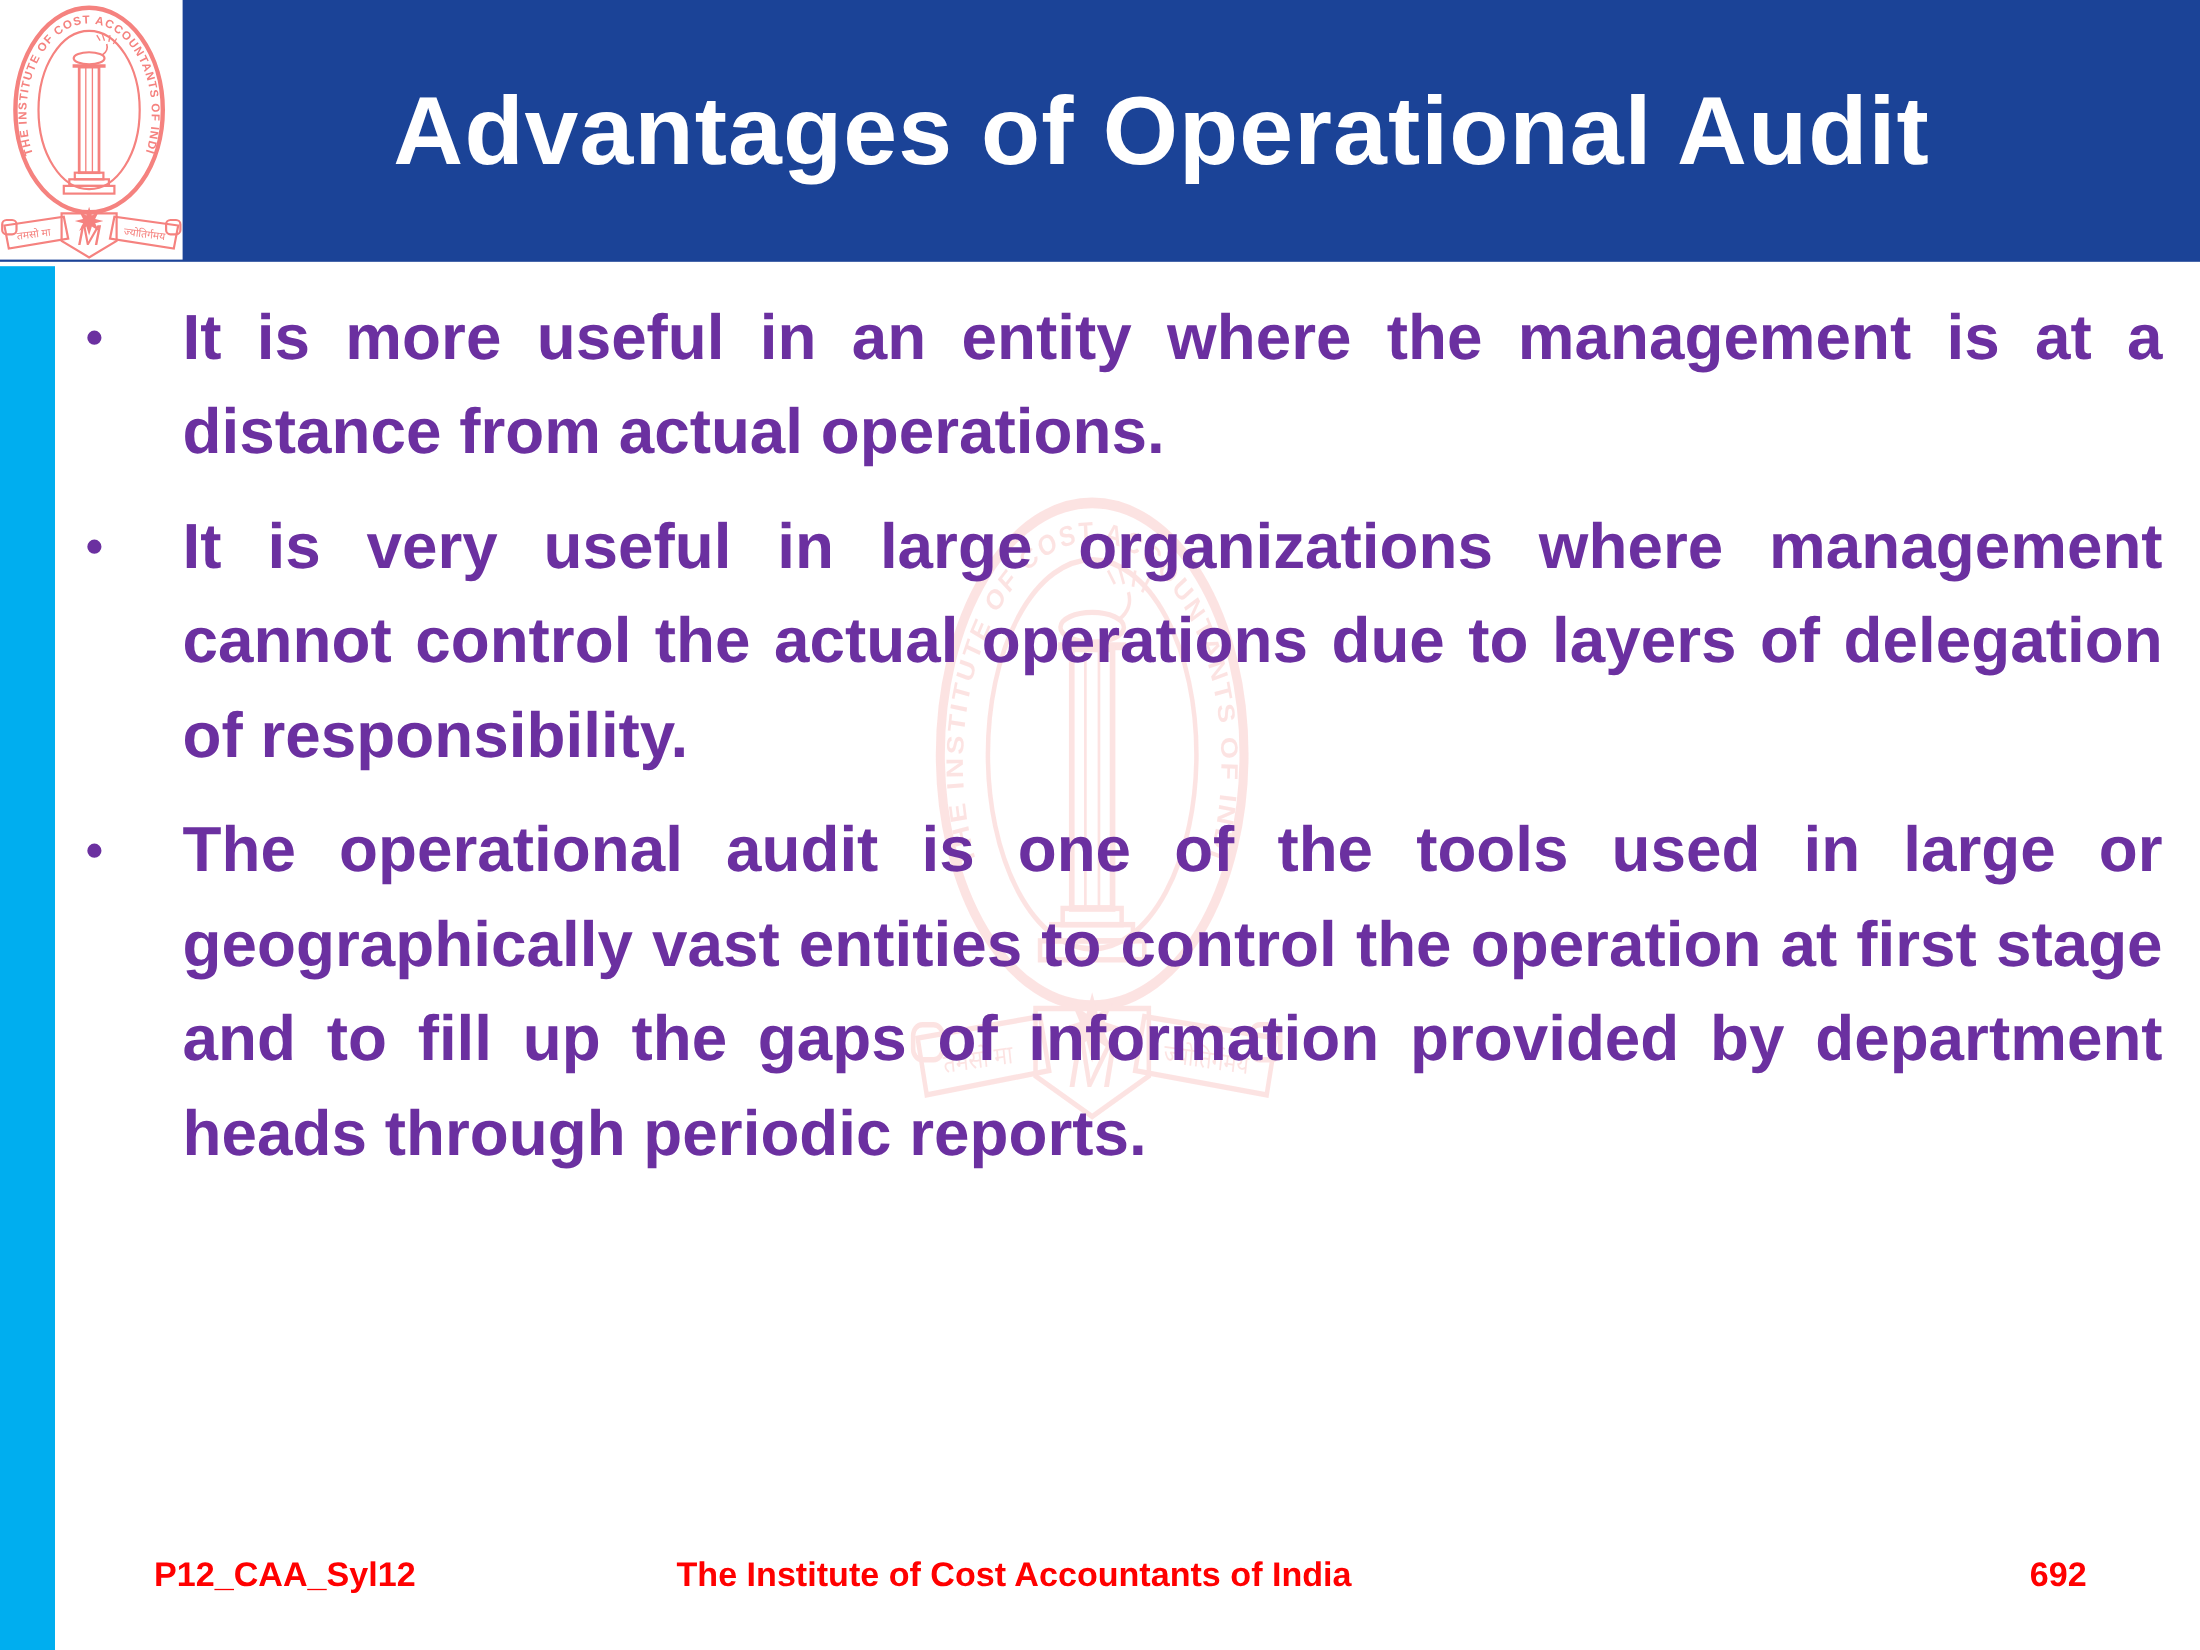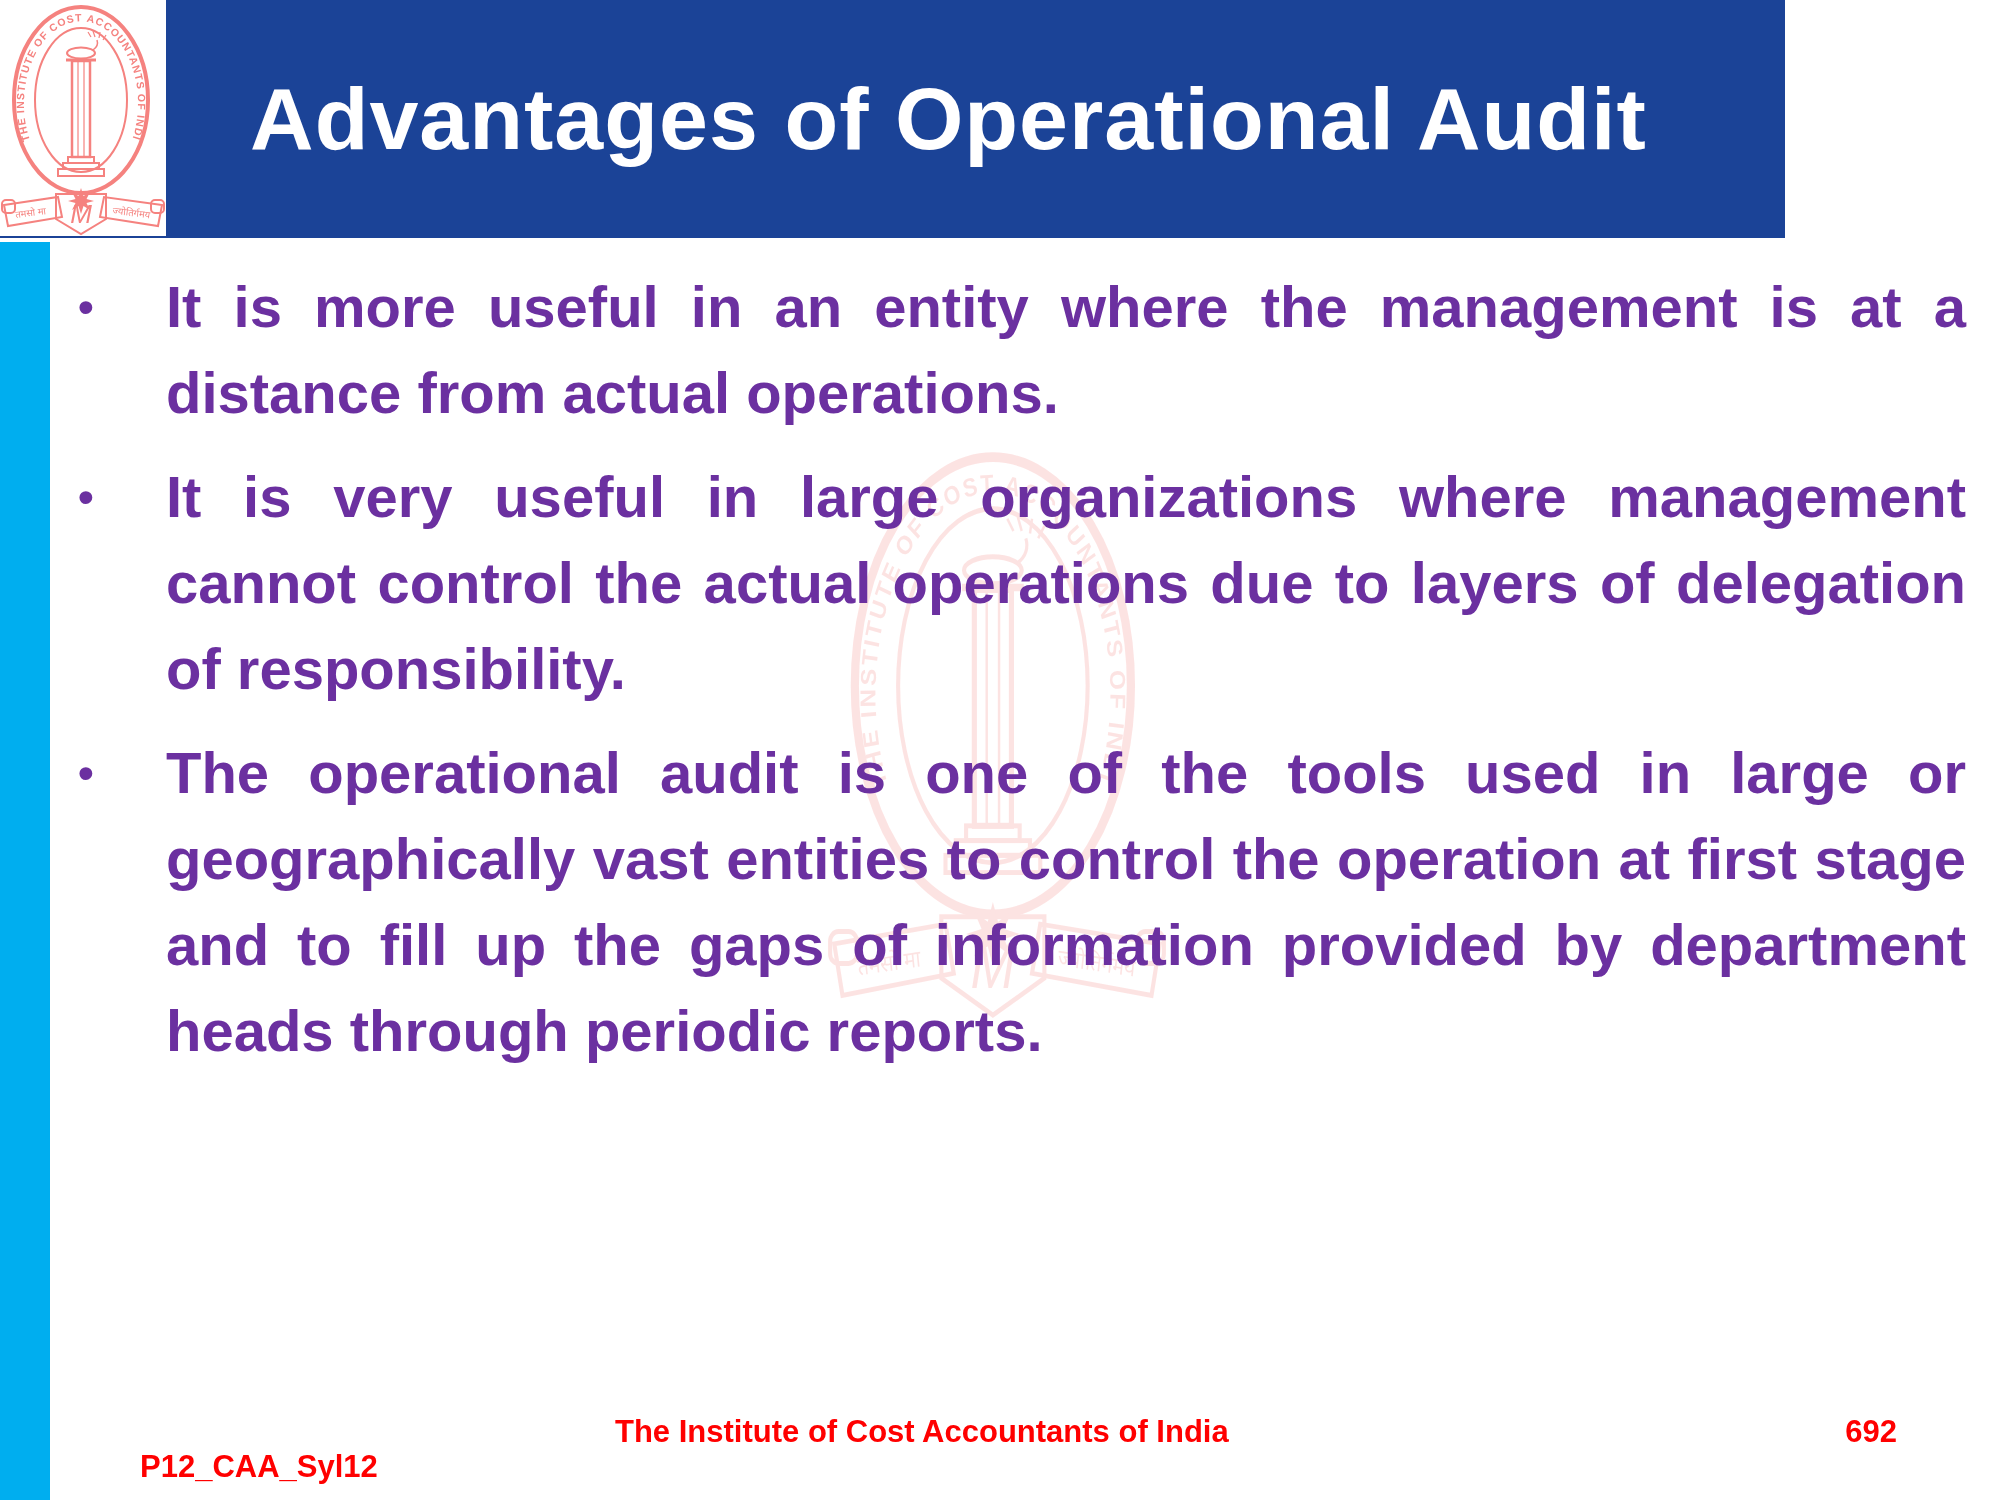--- a/index.html
+++ b/index.html
@@ -12,21 +12,21 @@
   html,body{margin:0;padding:0;background:#888;}
   .slide{
     position:relative;
     width:2000px;height:1500px;
     background:#ffffff;
     overflow:hidden;
     font-family:"Liberation Sans","DejaVu Sans",sans-serif;
   }
   
   .header{
-    position:absolute;left:0;top:0;width:1785px;height:238px;
+    position:absolute;left:0;top:0;width:2000px;height:238px;
     background:var(--header-blue);
     display:flex;align-items:center;justify-content:center;
     box-sizing:border-box;padding-left:112px;
   }
   .title{
     margin:0;
     color:#ffffff;
     font-size:88px;
     font-weight:bold;
     letter-spacing:1px;
@@ -76,21 +76,21 @@
     color:var(--body-purple);
   }
   
   .footer{
     position:absolute;left:0;top:1406px;width:2000px;height:50px;
     color:var(--footer-red);
     font-weight:bold;
     font-size:31px;
     z-index:2;
   }
-  .f-left{position:absolute;left:140px;top:8px;margin-top:35px;}
+  .f-left{position:absolute;left:140px;top:8px;}
   .f-center{position:absolute;left:615px;top:8px;}
   .f-right{position:absolute;right:103px;top:8px;}
   
   .lg-stroke{fill:none;stroke:currentColor;}
   .lg-fill{fill:currentColor;stroke:none;}
   .lg-text{fill:currentColor;font-family:"Liberation Sans","DejaVu Sans",sans-serif;}
 </style>
 </head>
 <body>
 

